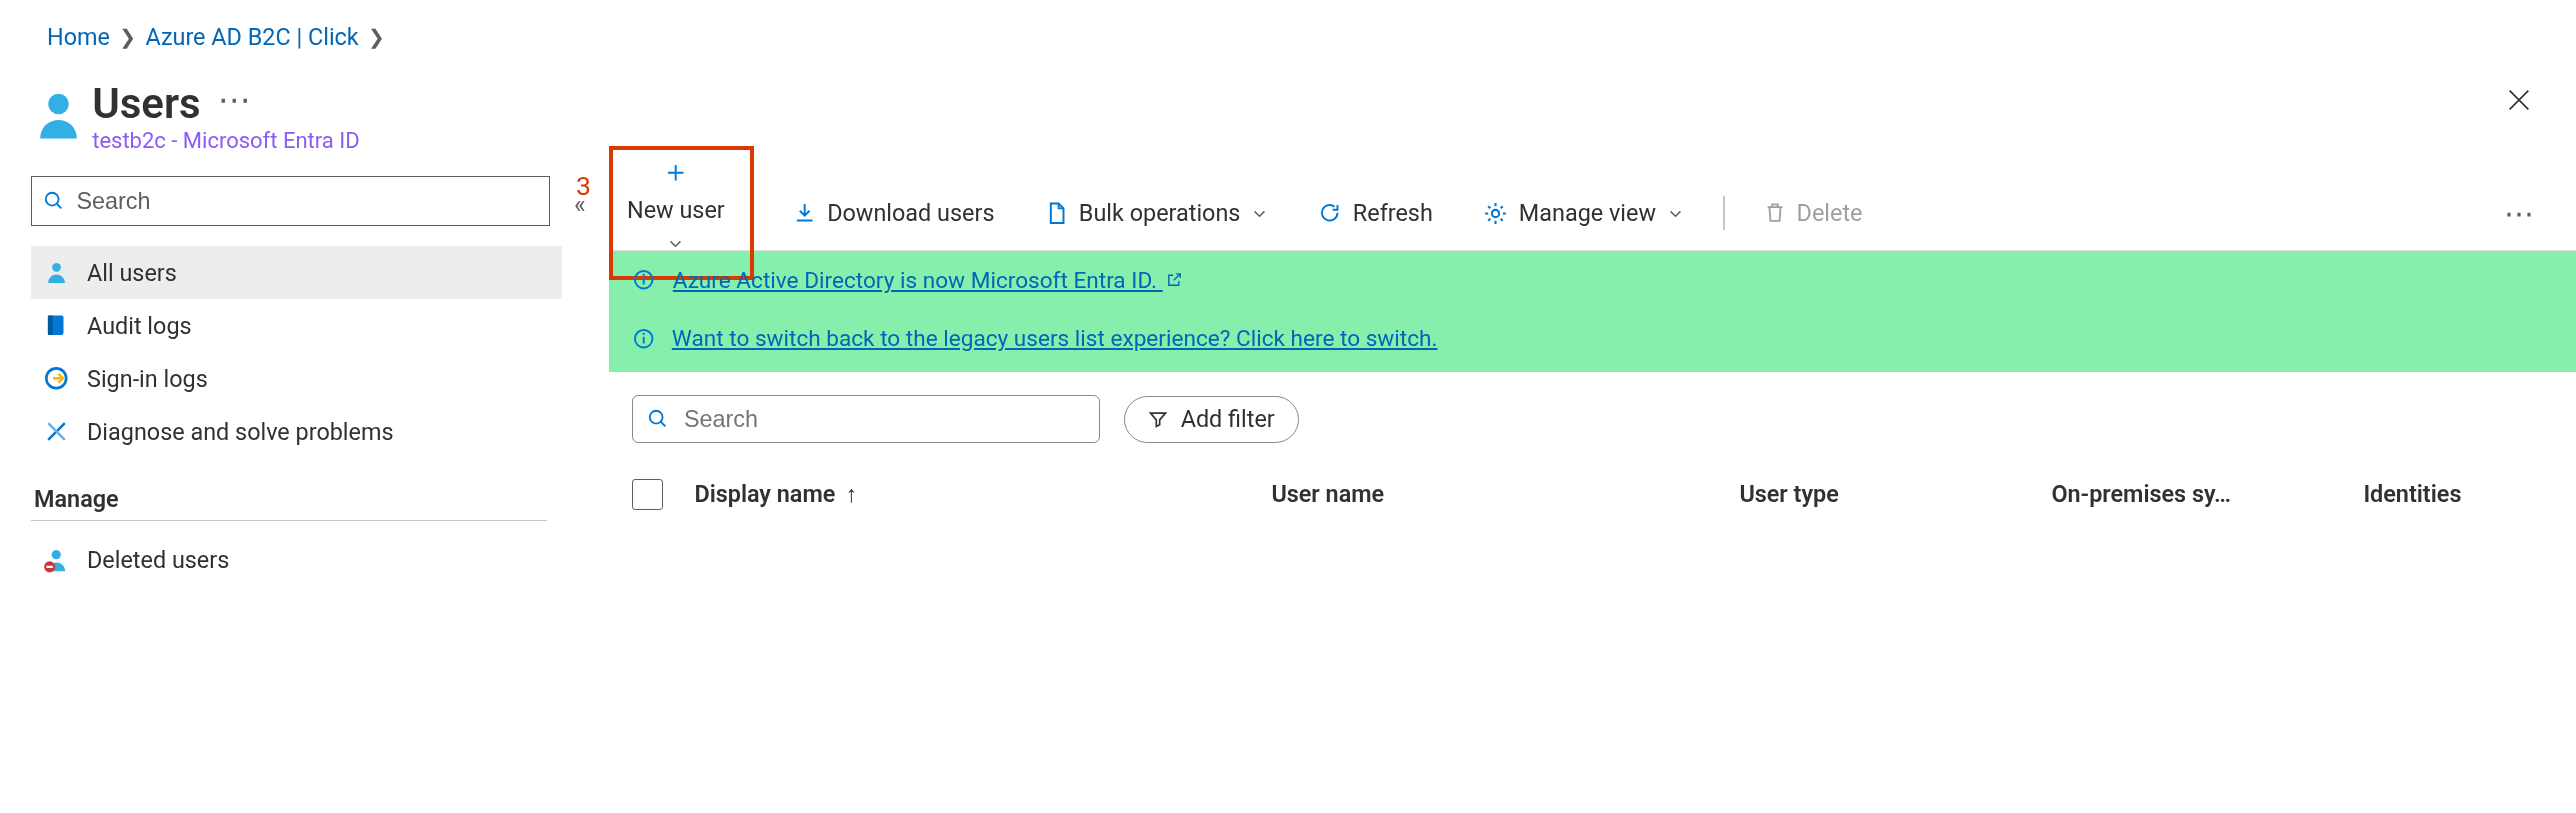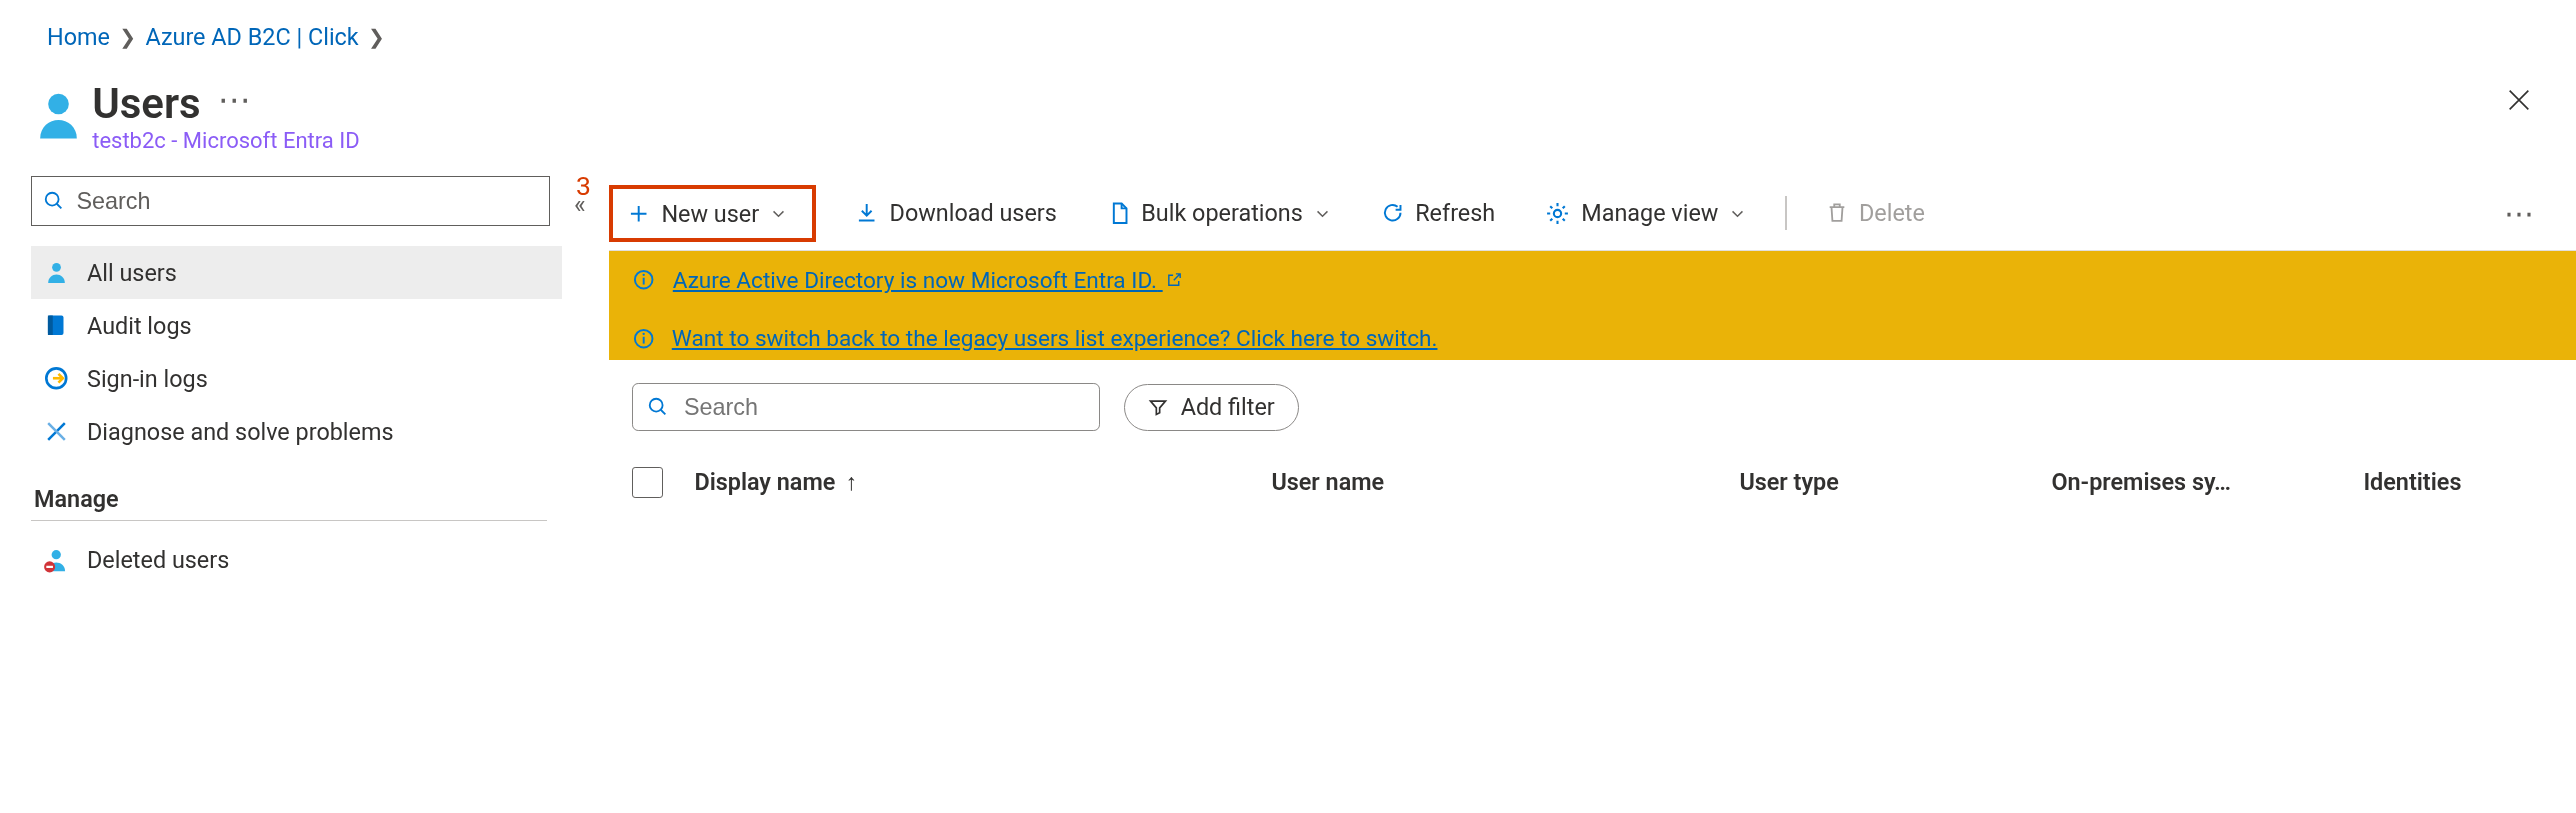--- a/index.html
+++ b/index.html
@@ -153,29 +153,30 @@
     align-items: center;
     gap: 11px;
     font-size: 23.4px;
     color: #323130;
     cursor: pointer;
     padding: 6.2px 11px;
     white-space: nowrap;
   }
   .cmdbar .btn.primary-outlined {
     border: 4.7px solid #d83b01;
-    padding: 11px 25px 10px 14px;
+    padding: 11px 25px 24px 14px;
+    flex-direction: column;
   }
   .cmdbar .btn.disabled { color: #a19f9d; cursor: default; }
   .cmdbar .divider { width: 1.6px; height: 34px; background: #c8c6c4; }
   .cmdbar .btn svg { flex: none; }
   .cmdbar .spacer { flex: 1; }
 
   .info-banner {
-    background: #eab308;
+    background: #86efac;
     padding: 15.6px 23.4px;
     display: flex;
     align-items: center;
     gap: 17px;
     font-size: 22.6px;
   }
   .info-banner + .info-banner { padding-top: 15.6px; }
   .info-banner a { text-decoration: underline; }
   .info-banner .ext-icon { margin-left: 3.1px; }
 
@@ -405,21 +406,21 @@
         </svg>
       <a href="#">
         <span>Azure Active Directory is now Microsoft Entra ID.</span>
         <span class="ext-icon">
           <svg width="17" height="17" viewBox="0 0 24 24" stroke="#0066b8" stroke-width="2" fill="none">
               <path d="M14 4h6v6M20 4l-9 9M18 14v6H4V6h6"></path>
             </svg>
         </span>
       </a>
     </div>
-    <div class="info-banner" style="padding-bottom:8px;gap:16px;">
+    <div class="info-banner" style="padding-bottom:20px;gap:16px;">
       <svg width="23.4" height="23.4" viewBox="0 0 24 24" stroke="#0078d4" stroke-width="2" fill="none">
           <circle cx="12" cy="12" r="9"></circle>
           <line x1="12" y1="10" x2="12" y2="17"></line>
           <circle cx="12" cy="7" r="1.2" fill="#0078d4" stroke="none"></circle>
         </svg>
       <a href="#">Want to switch back to the legacy users list experience? Click here to switch.</a>
     </div>
 
     <div class="filter-row">
       <div class="filter-search">

